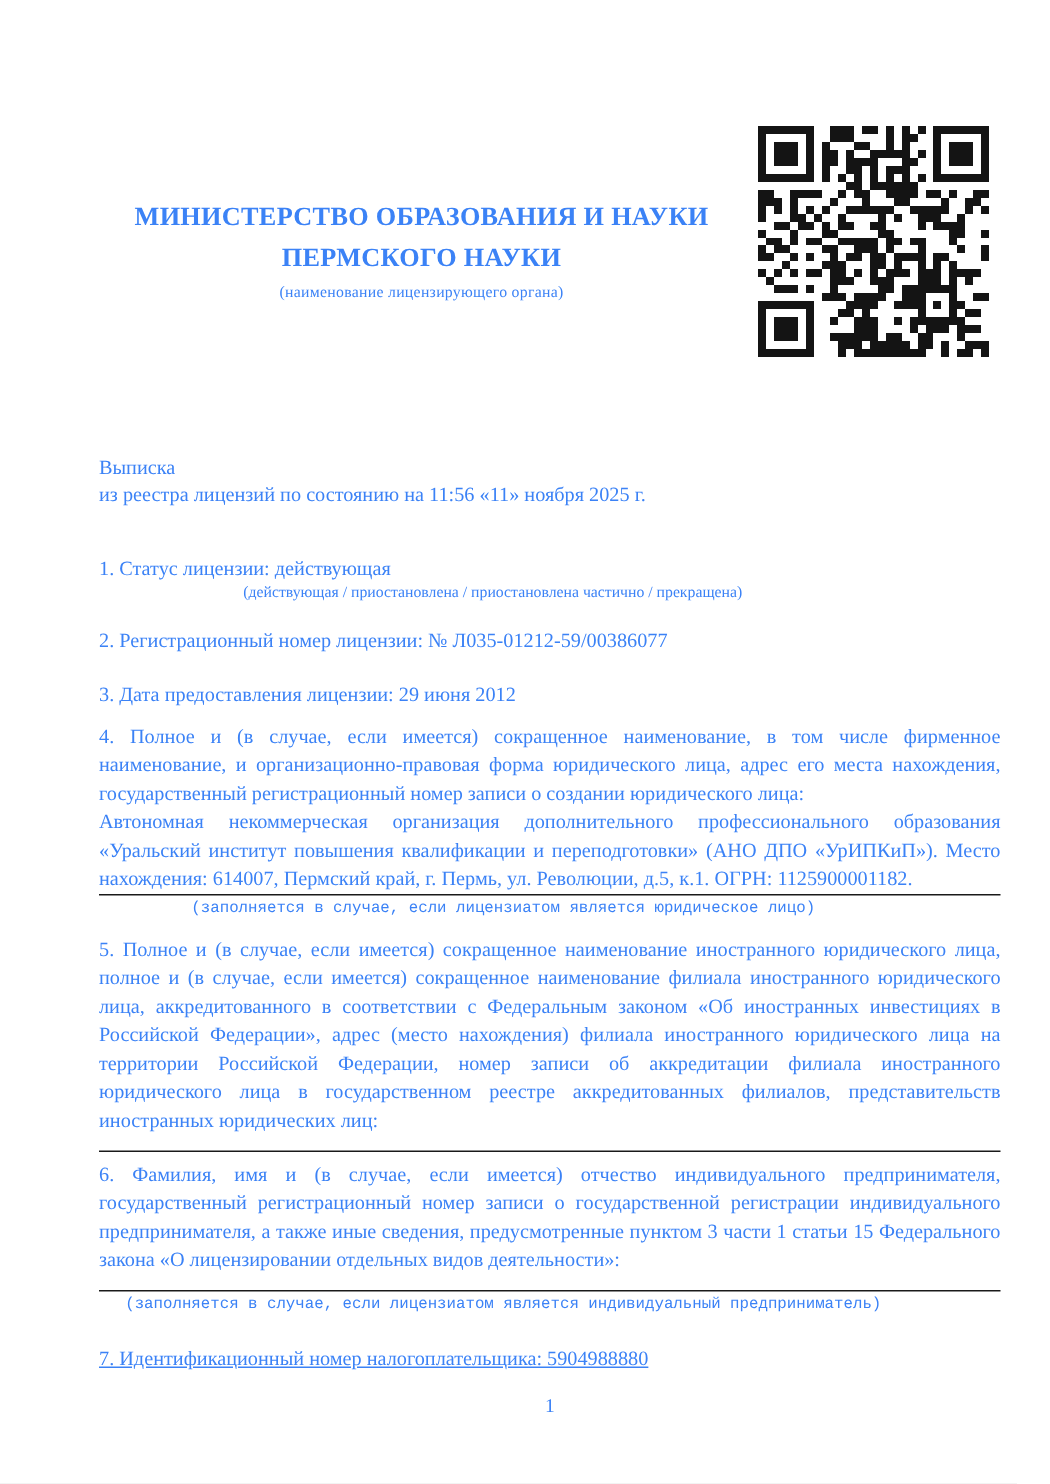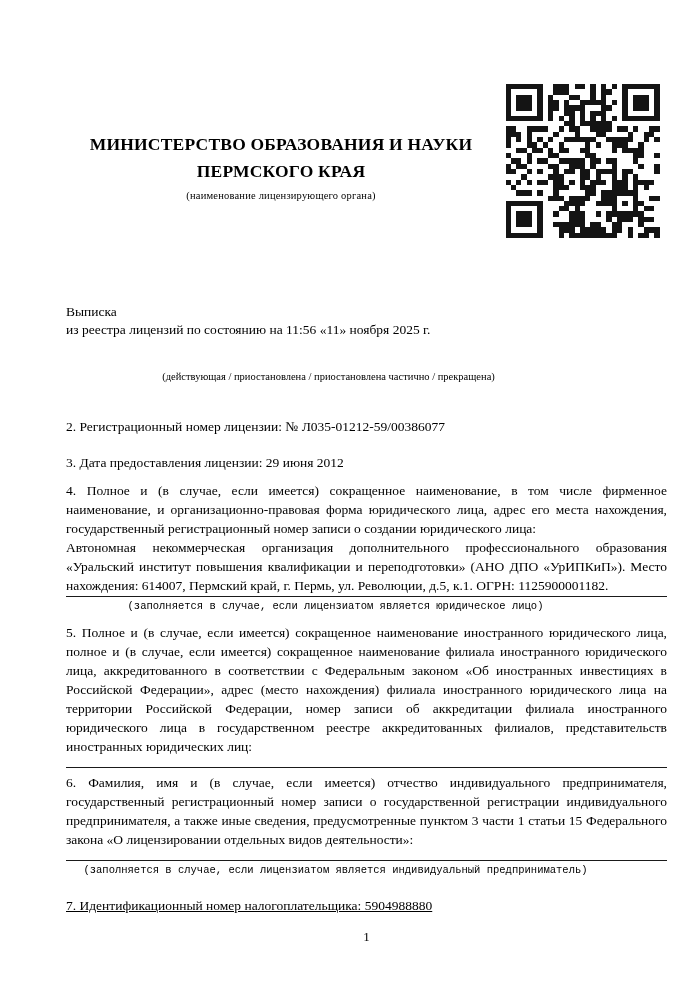--- a/index.html
+++ b/index.html
@@ -1,21 +1,21 @@
 <!DOCTYPE html>
 <html lang="ru"><head>
 <meta charset="utf-8">
 <style>
   html,body{margin:0;padding:0;background:#e9e9e9;}
   .page{
     position:relative;
     width:700px;height:989px;
     margin:0 auto;
     background:#ffffff;
-    color:#000000;
+    color:#3b82f6;
     font-family:"Liberation Serif","DejaVu Serif",serif;
     font-size:13.5px;
     line-height:19px;
     overflow:hidden;
   }
   .authority{
     position:absolute;left:66px;top:131px;width:430px;
     text-align:center;font-weight:bold;font-size:17.5px;line-height:27px;
     letter-spacing:.2px;
   }
@@ -49,21 +49,21 @@
     text-align:center;font-size:13px;
   }
 </style>
 </head>
 <body>
 
 <div class="page">
 
   <div class="authority">
     <div>МИНИСТЕРСТВО ОБРАЗОВАНИЯ И НАУКИ</div>
-    <div>ПЕРМСКОГО КРАЯ</div>
+    <div>ПЕРМСКОГО НАУКИ</div>
     <div class="caption authority-caption">(наименование лицензирующего органа)</div>
   </div>
 
   <svg id="qr" class="qr" viewBox="0 0 29 29" shape-rendering="crispEdges" aria-hidden="true">
       <rect x="0" y="0" width="1" height="1"></rect>
       <rect x="1" y="0" width="1" height="1"></rect>
       <rect x="2" y="0" width="1" height="1"></rect>
       <rect x="3" y="0" width="1" height="1"></rect>
       <rect x="4" y="0" width="1" height="1"></rect>
       <rect x="5" y="0" width="1" height="1"></rect>
@@ -490,20 +490,21 @@
       <rect x="26" y="28" width="1" height="1"></rect>
       <rect x="28" y="28" width="1" height="1"></rect>
     </svg>
 
   <div class="doc-title">
     <div>Выписка</div>
     <div>из реестра лицензий по состоянию на 11:56 «11» ноября 2025 г.</div>
   </div>
 
   <section class="item item-1">
+    <p>1. Статус лицензии: действующая</p>
     <div class="caption">(действующая / приостановлена / приостановлена частично / прекращена)</div>
   </section>
 
   <section class="item item-2">
     <p>2. Регистрационный номер лицензии: № Л035-01212-59/00386077</p>
   </section>
 
   <section class="item item-3">
     <p>3. Дата предоставления лицензии: 29 июня 2012</p>
   </section>

